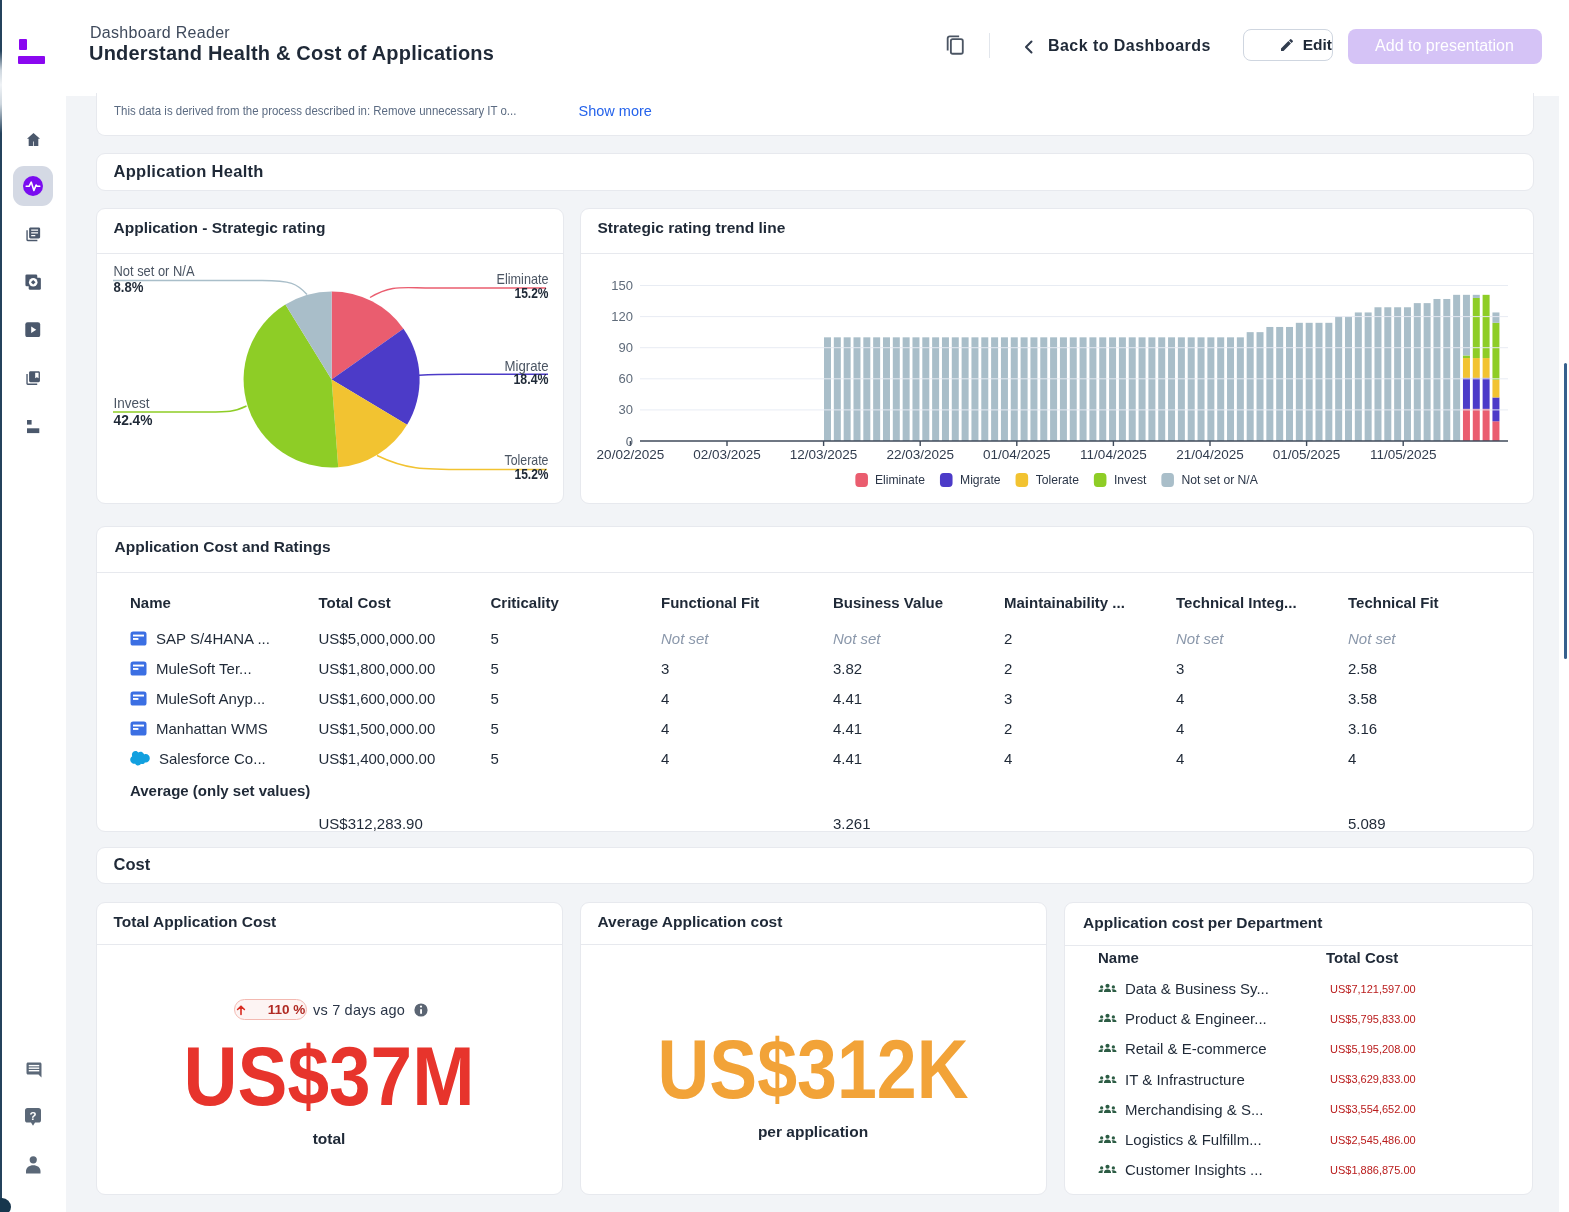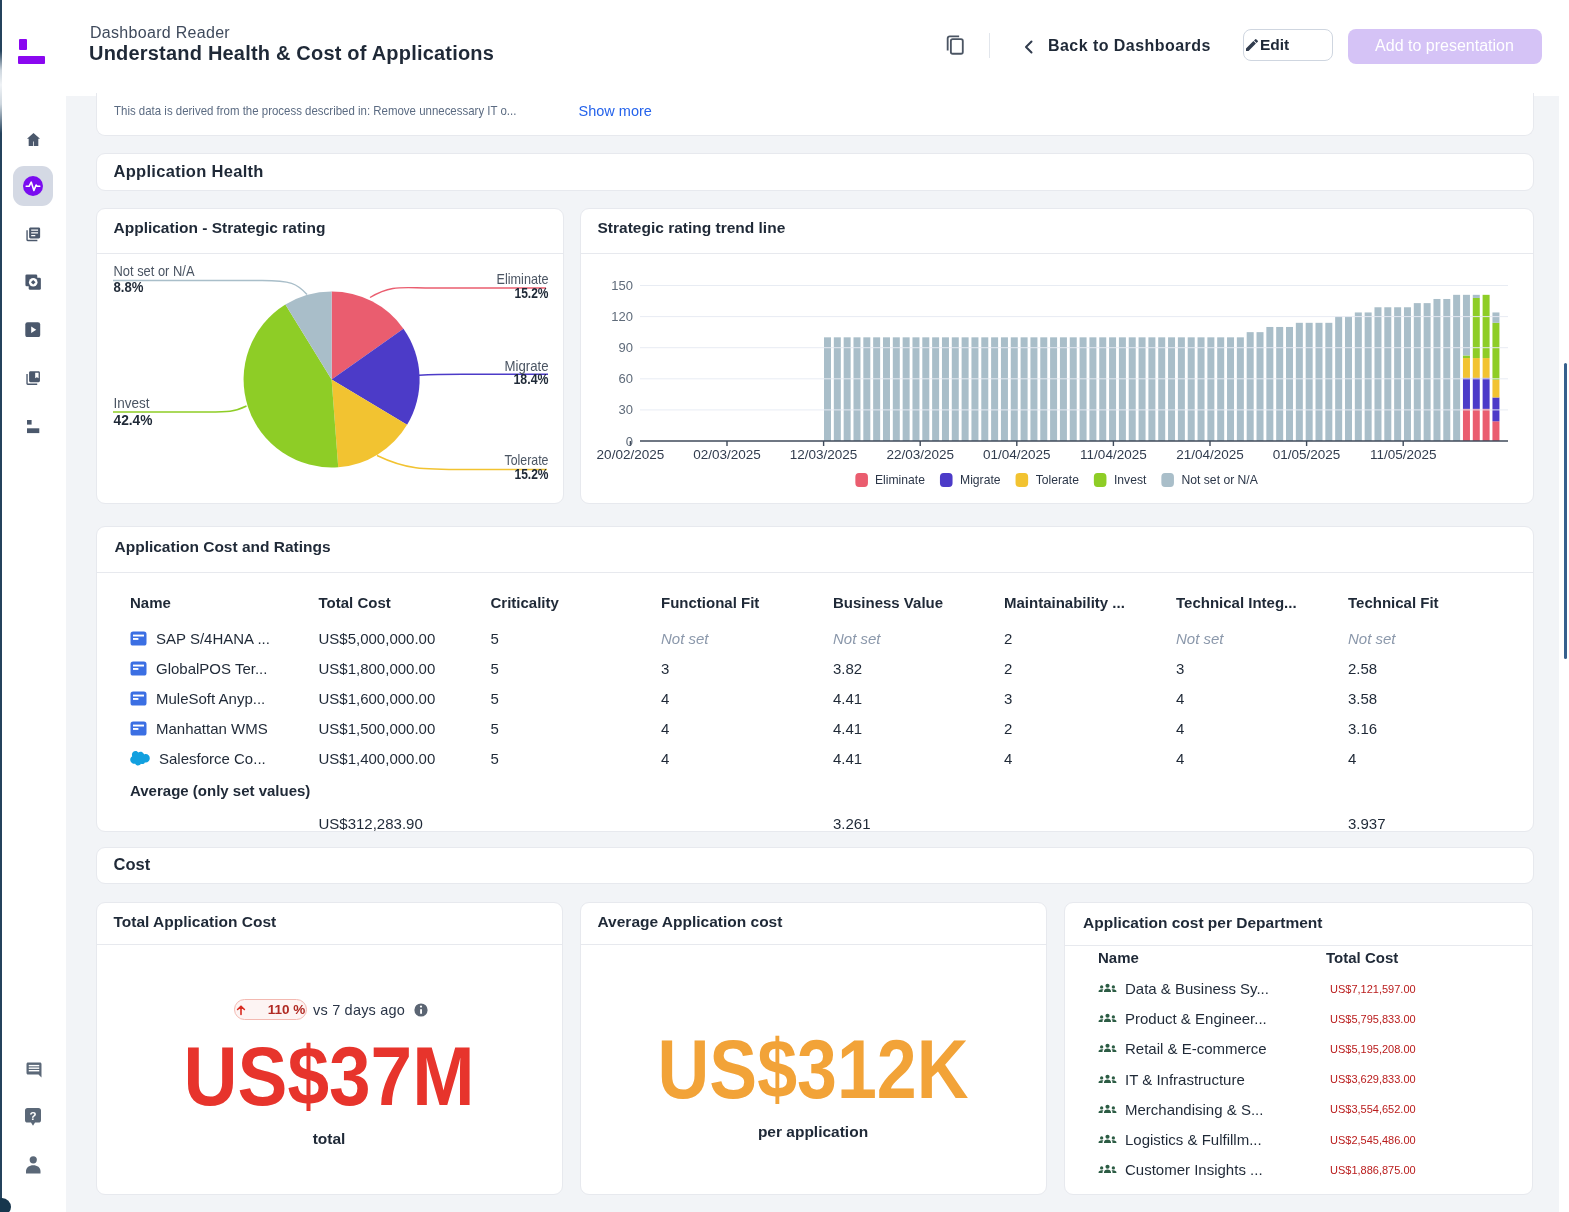--- a/index.html
+++ b/index.html
@@ -30,21 +30,21 @@
 <div class="abs" style="left:89px;top:42px;font-size:20px;font-weight:bold;color:#1f2937;letter-spacing:0.2px">Understand Health &amp; Cost of Applications</div>
 <div class="abs" style="left:944px;top:33px"><svg width="22" height="24" viewBox="0 0 24 26" fill="none" stroke="#4b5563" stroke-width="2">
       <rect x="7.5" y="6.5" width="13" height="16" rx="2"></rect>
       <path d="M16.5 3.5h-10a2.5 2.5 0 0 0-2.5 2.5v13"></path>
     </svg></div>
 <div class="abs" style="left:988.5px;top:33px;width:1px;height:25px;background:#e2e6ec"></div>
 <div class="abs" style="left:1022px;top:38.5px"><svg width="14" height="16" viewBox="0 0 14 16">
       <path d="M9.5 2.5 4 8l5.5 5.5" stroke="#313c4e" stroke-width="2" fill="none" stroke-linecap="round" stroke-linejoin="round"></path>
     </svg></div>
 <div class="abs" style="left:1048px;top:37px;font-size:16px;font-weight:bold;color:#1f2937;letter-spacing:0.45px">Back to Dashboards</div>
-<div class="abs" style="left:1243px;top:29px;width:90px;height:32px;background:#fff;border:1px solid #cfd6e0;border-radius:8px;display:flex;align-items:center;justify-content:flex-start;gap:0">
+<div class="abs" style="left:1243px;top:29px;width:90px;height:32px;background:#fff;border:1px solid #cfd6e0;border-radius:8px;display:flex;align-items:center;justify-content:flex-end;gap:8px">
     <span style="display:flex">
       <svg width="16" height="16" viewBox="0 0 24 24" fill="#313c4e">
         <path d="M3 17.2V21h3.8L17.9 9.9l-3.8-3.8zM20.7 7.1a1 1 0 0 0 0-1.4l-2.4-2.4a1 1 0 0 0-1.4 0l-1.9 1.9 3.8 3.8z"></path>
       </svg>
     </span>
     <span style="font-size:15.5px;font-weight:bold;color:#1f2937">Edit</span>
   </div>
 <div class="abs" style="left:1347.5px;top:28.5px;width:194px;height:35px;background:#d5c3f6;border-radius:8px;display:flex;align-items:center;justify-content:center">
     <span style="font-size:16px;font-weight:normal;color:#fff">Add to presentation</span>
   </div>
@@ -287,21 +287,21 @@
         <div class="td notset" style="width:172px">Not set</div>
         <div class="td notset" style="width:150px">Not set</div>
 </div>
       <div class="trow">
 <div class="td name" style="width:188.5px">
           <svg width="17" height="17" viewBox="0 0 17 17" style="flex:none">
             <rect x="0.5" y="1.5" width="16" height="14" rx="2.6" fill="#3b6fe3"></rect>
             <rect x="3" y="4.6" width="11" height="1.9" fill="#fff"></rect>
             <rect x="3" y="8" width="5.4" height="1.9" fill="#fff"></rect>
           </svg>
-          <span>GlobalPOS Ter...</span>
+          <span>MuleSoft Ter...</span>
         </div>
 <div class="td" style="width:172px">US$1,800,000.00</div>
         <div class="td" style="width:170.5px">5</div>
         <div class="td" style="width:172px">3</div>
         <div class="td" style="width:171px">3.82</div>
         <div class="td" style="width:172px">2</div>
         <div class="td" style="width:172px">3</div>
         <div class="td" style="width:150px">2.58</div>
 </div>
       <div class="trow">
@@ -356,21 +356,21 @@
     </div>
   <div style="position:absolute;left:33px;top:255px;font-size:15px;font-weight:bold;color:#1f2937">Average (only set values)</div>
   <div style="position:absolute;left:0;top:288px;display:flex;padding-left:33px">
     <div class="td" style="width:188.5px"></div>
     <div class="td" style="width:172px">US$312,283.90</div>
     <div class="td" style="width:170.5px"></div>
     <div class="td" style="width:172px"></div>
     <div class="td" style="width:171px">3.261</div>
     <div class="td" style="width:172px"></div>
     <div class="td" style="width:172px"></div>
-    <div class="td" style="width:150px">3.937</div>
+    <div class="td" style="width:150px">5.089</div>
   </div>
 </div>
 
 <div class="card" style="left:96px;top:847px;width:1437.5px;height:36.5px"></div>
 <div class="abs" style="left:113.5px;top:855px;font-size:16.5px;font-weight:bold;color:#1f2937">Cost</div>
 
 <div class="card" style="left:96px;top:901.5px;width:466.5px;height:293px"></div>
 <div class="abs" style="left:113.5px;top:913px;font-size:15.5px;font-weight:bold;color:#1f2937">Total Application Cost</div>
 <div class="abs" style="left:96px;top:944px;width:466.5px;height:1px;background:#e7e9ee"></div>
 <div class="abs" style="left:233.5px;top:999px;width:73px;height:21px;border:1px solid #f3b9b1;background:#fdf4f3;border-radius:11px;display:flex;align-items:center;justify-content:center;gap:21px">

